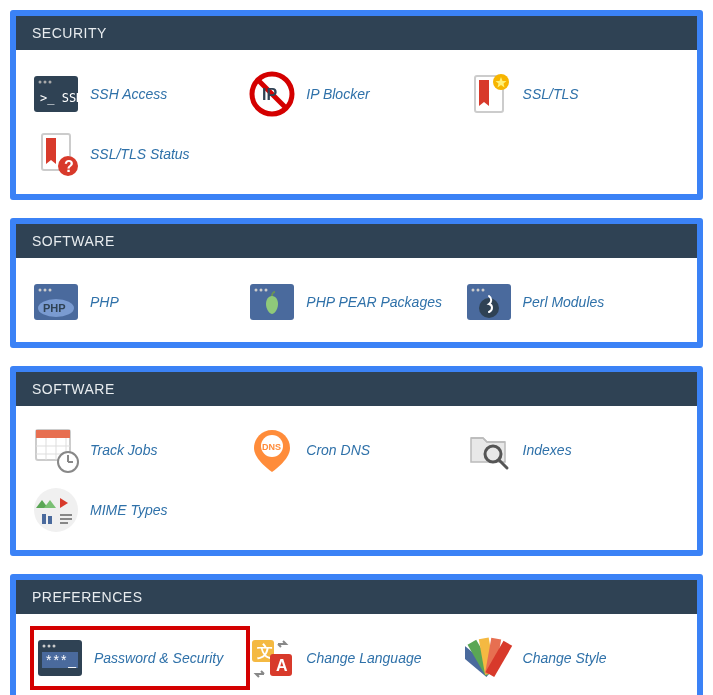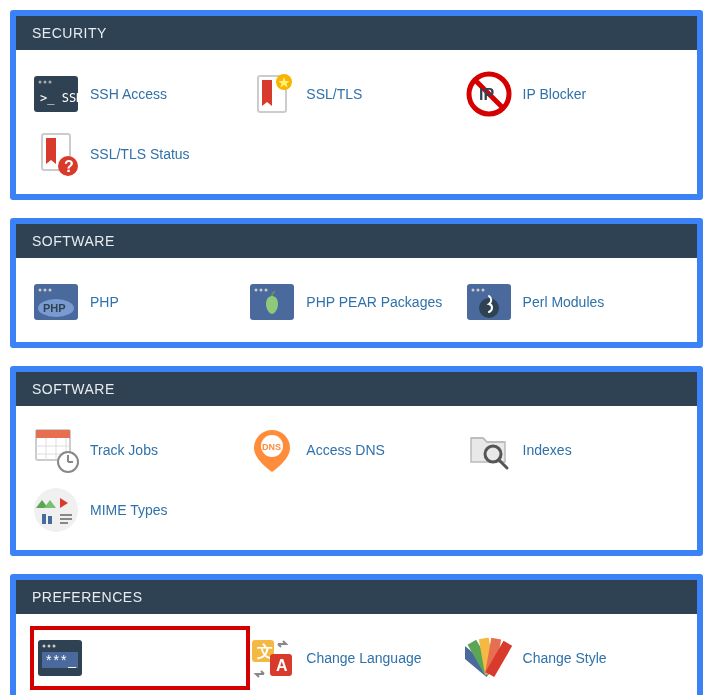--- a/index.html
+++ b/index.html
@@ -43,20 +43,21 @@
     flex: 0 0 48px;
     margin-right: 10px;
     border-radius: 4px;
     position: relative;
     text-decoration: underline;
   }
   .item-label {
     color: #2f71a9;
     font-size: 14px;
     cursor: pointer;
+    font-style: italic;
   }
   .highlight {
     outline: 4px solid #d40000;
     outline-offset: -2px;
     padding: 6px 4px;
   }
   .footer {
     display: flex;
     align-items: center;
     padding: 8px 4px 4px 4px;
@@ -85,37 +86,37 @@
             <circle cx="13" cy="12" r="1.5" fill="#aaa"></circle>
             <circle cx="18" cy="12" r="1.5" fill="#aaa"></circle>
           <text x="8" y="32" fill="#fff" font-size="12" font-family="monospace">&gt;_ SSH</text>
         </svg>
       </div>
       <span class="item-label">SSH Access</span>
     </div>
     <div class="item">
       <div class="item-icon">
         <svg viewBox="0 0 48 48" width="48" height="48">
+          <circle cx="24" cy="24" r="20" fill="none" stroke="#d40000" stroke-width="5"></circle>
+          <line x1="10" y1="10" x2="38" y2="38" stroke="#d40000" stroke-width="5"></line>
+          <text x="14" y="30" fill="#2f4254" font-size="16" font-weight="bold" font-family="Arial">IP</text>
+        </svg>
+      </div>
+      <span class="item-label">IP Blocker</span>
+    </div>
+    <div class="item">
+      <div class="item-icon">
+        <svg viewBox="0 0 48 48" width="48" height="48">
           <rect x="10" y="6" width="28" height="36" rx="2" fill="#fff" stroke="#ccc" stroke-width="2"></rect>
           <path d="M18 8 v26 l-5 -4 l-5 4 v-26 z" fill="#d83a2b" transform="translate(6,2)"></path>
           <circle cx="36" cy="12" r="8" fill="#f7b500"></circle>
           <polygon points="36,7 37.5,11 41.5,11 38.5,13.5 39.5,17.5 36,15 32.5,17.5 33.5,13.5 30.5,11 34.5,11" fill="#fff176"></polygon>
         </svg>
       </div>
       <span class="item-label">SSL/TLS</span>
-    </div>
-    <div class="item">
-      <div class="item-icon">
-        <svg viewBox="0 0 48 48" width="48" height="48">
-          <circle cx="24" cy="24" r="20" fill="none" stroke="#d40000" stroke-width="5"></circle>
-          <line x1="10" y1="10" x2="38" y2="38" stroke="#d40000" stroke-width="5"></line>
-          <text x="14" y="30" fill="#2f4254" font-size="16" font-weight="bold" font-family="Arial">IP</text>
-        </svg>
-      </div>
-      <span class="item-label">IP Blocker</span>
     </div>
     <div class="item">
       <div class="item-icon">
         <svg viewBox="0 0 48 48" width="48" height="48">
           <rect x="10" y="4" width="28" height="36" rx="2" fill="#fff" stroke="#ccc" stroke-width="2"></rect>
           <path d="M18 6 v26 l-5 -4 l-5 4 v-26 z" fill="#d83a2b" transform="translate(6,2)"></path>
           <circle cx="36" cy="36" r="10" fill="#d83a2b"></circle>
           <text x="32" y="42" fill="#fff" font-size="16" font-weight="bold">?</text>
         </svg>
       </div>
@@ -190,21 +191,21 @@
       <span class="item-label">Track Jobs</span>
     </div>
     <div class="item">
       <div class="item-icon">
         <svg viewBox="0 0 48 48" width="48" height="48">
           <path d="M24 4 C14 4 6 12 6 22 C6 34 24 46 24 46 C24 46 42 34 42 22 C42 12 34 4 24 4 Z" fill="#ff8c3a"></path>
           <circle cx="24" cy="20" r="11" fill="#fff"></circle>
           <text x="14" y="24" fill="#ff8c3a" font-size="9" font-weight="bold">DNS</text>
         </svg>
       </div>
-      <span class="item-label">Access DNS</span>
+      <span class="item-label">Cron DNS</span>
     </div>
     <div class="item">
       <div class="item-icon">
         <svg viewBox="0 0 48 48" width="48" height="48">
           <path d="M6 12 h12 l4 4 h18 v20 h-34 z" fill="#e8e8e8" stroke="#bbb" stroke-width="1.5"></path>
           <path d="M6 12 h12 l4 4 h18" fill="none" stroke="#bbb" stroke-width="1.5"></path>
           <circle cx="28" cy="28" r="8" fill="none" stroke="#555" stroke-width="3"></circle>
           <line x1="34" y1="34" x2="42" y2="42" stroke="#555" stroke-width="3" stroke-linecap="round"></line>
         </svg>
       </div>
@@ -236,20 +237,21 @@
       <div class="item-icon">
         <svg viewBox="0 0 48 48" width="48" height="48">
           <rect x="2" y="6" width="44" height="36" rx="3" fill="#2f4254"></rect>
           <circle cx="8" cy="12" r="1.5" fill="#ccc"></circle>
             <circle cx="13" cy="12" r="1.5" fill="#ccc"></circle>
             <circle cx="18" cy="12" r="1.5" fill="#ccc"></circle>
           <rect x="6" y="18" width="36" height="16" fill="#4a6a9d"></rect>
           <text x="10" y="31" fill="#fff" font-size="14" letter-spacing="2">***_</text>
         </svg>
       </div>
+      <span class="item-label">Password &amp; Security</span>
     </div>
     <div class="item">
       <div class="item-icon">
         <svg viewBox="0 0 48 48" width="48" height="48">
           <rect x="4" y="6" width="22" height="22" rx="3" fill="#f4b942"></rect>
           <text x="9" y="23" fill="#fff" font-size="16" font-weight="bold">文</text>
           <rect x="22" y="20" width="22" height="22" rx="3" fill="#d83a2b"></rect>
           <text x="28" y="37" fill="#fff" font-size="16" font-weight="bold">A</text>
           <path d="M30 10 h8 l-3 -3 M30 10 l3 3" stroke="#888" stroke-width="2" fill="none"></path>
           <path d="M18 38 h-8 l3 3 M18 38 l-3 -3" stroke="#888" stroke-width="2" fill="none" transform="translate(-2,2)"></path>

